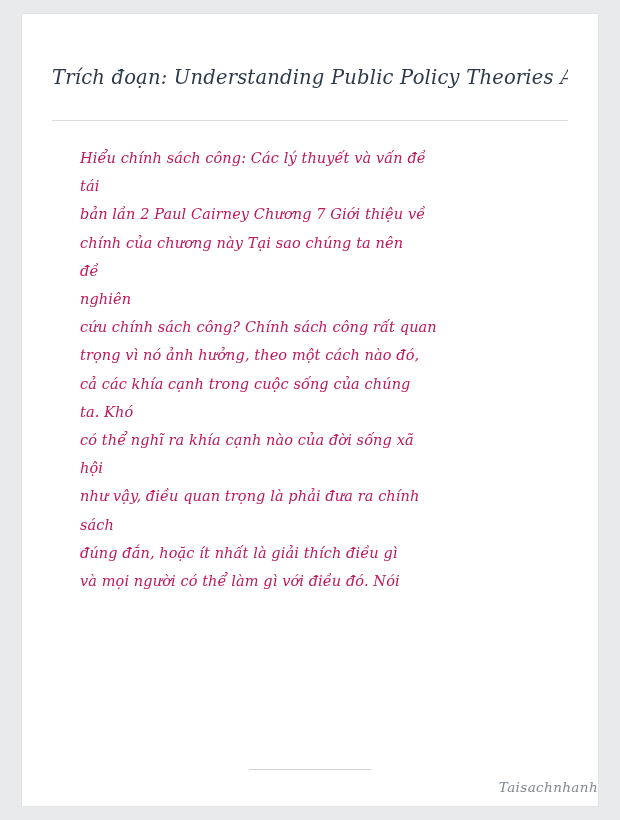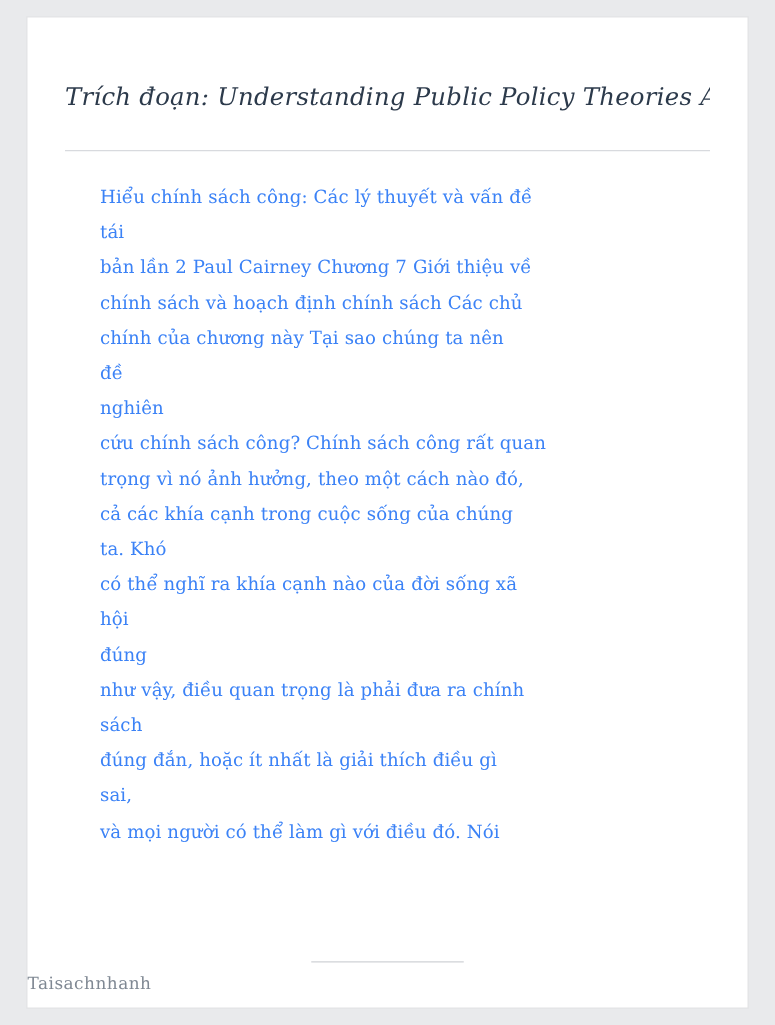--- a/index.html
+++ b/index.html
@@ -44,72 +44,71 @@
     background: #d8dade;
   }
   .body-text {
     position: absolute;
     left: 58px;
     top: 130px;
     width: 460px;
   }
   .body-line {
     font-family: "DejaVu Serif", serif;
+    font-style: italic;
     font-size: 14.5px;
     line-height: 28.2px;
-    color: #3b82f6;
+    color: #be185d;
     letter-spacing: 0.1px;
     white-space: nowrap;
   }
   .footer-rule {
     position: absolute;
     left: 227px;
     top: 755px;
     width: 122px;
     height: 1px;
     background: #cfd2d6;
   }
   .footer-text {
     position: absolute;
     left: 0;
     top: 765px;
     width: 576px;
-    text-align: left;
+    text-align: right;
     font-family: "DejaVu Serif", serif;
+    font-style: italic;
     font-size: 13.5px;
     color: #7f8893;
     letter-spacing: 0.4px;
   }
 </style>
 </head>
 <body>
 
 <div class="page">
 
   <div class="doc-title">Trích đoạn: Understanding Public Policy Theories And Issues 2Nd</div>
   <div class="title-rule"></div>
 
   <div class="body-text">
     <div class="body-line">Hiểu chính sách công: Các lý thuyết và vấn đề</div>
     <div class="body-line">tái</div>
     <div class="body-line">bản lần 2 Paul Cairney Chương 7 Giới thiệu về</div>
-    <div class="body-line">chính sách và hoạch định chính sách Các chủ</div>
     <div class="body-line">chính của chương này Tại sao chúng ta nên</div>
     <div class="body-line">đề</div>
     <div class="body-line">nghiên</div>
     <div class="body-line">cứu chính sách công? Chính sách công rất quan</div>
     <div class="body-line">trọng vì nó ảnh hưởng, theo một cách nào đó,</div>
     <div class="body-line">cả các khía cạnh trong cuộc sống của chúng</div>
     <div class="body-line">ta. Khó</div>
     <div class="body-line">có thể nghĩ ra khía cạnh nào của đời sống xã</div>
     <div class="body-line">hội</div>
-    <div class="body-line">đúng</div>
     <div class="body-line">như vậy, điều quan trọng là phải đưa ra chính</div>
     <div class="body-line">sách</div>
     <div class="body-line">đúng đắn, hoặc ít nhất là giải thích điều gì</div>
-    <div class="body-line">sai,</div>
     <div class="body-line">và mọi người có thể làm gì với điều đó. Nói</div>
   </div>
 
   <div class="footer-rule"></div>
   <div class="footer-text">Taisachnhanh</div>
 
 </div>
 
 </body></html>

